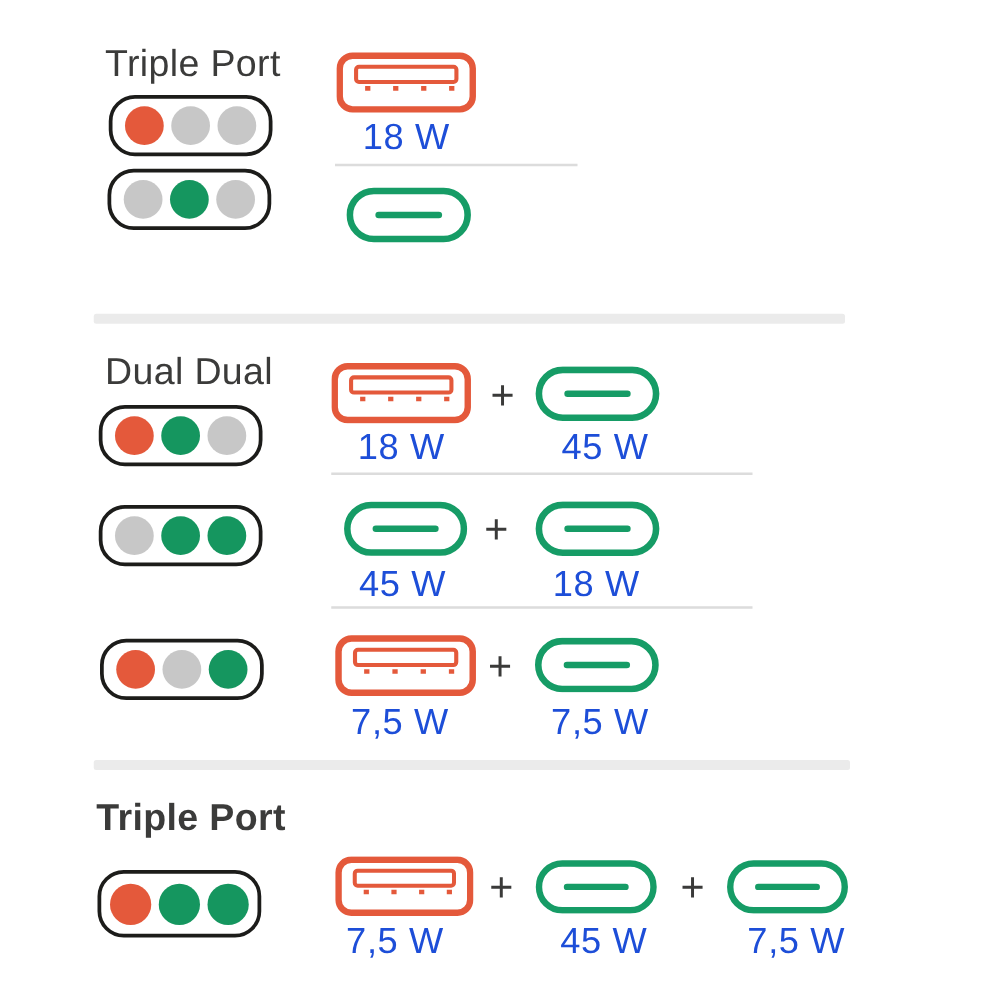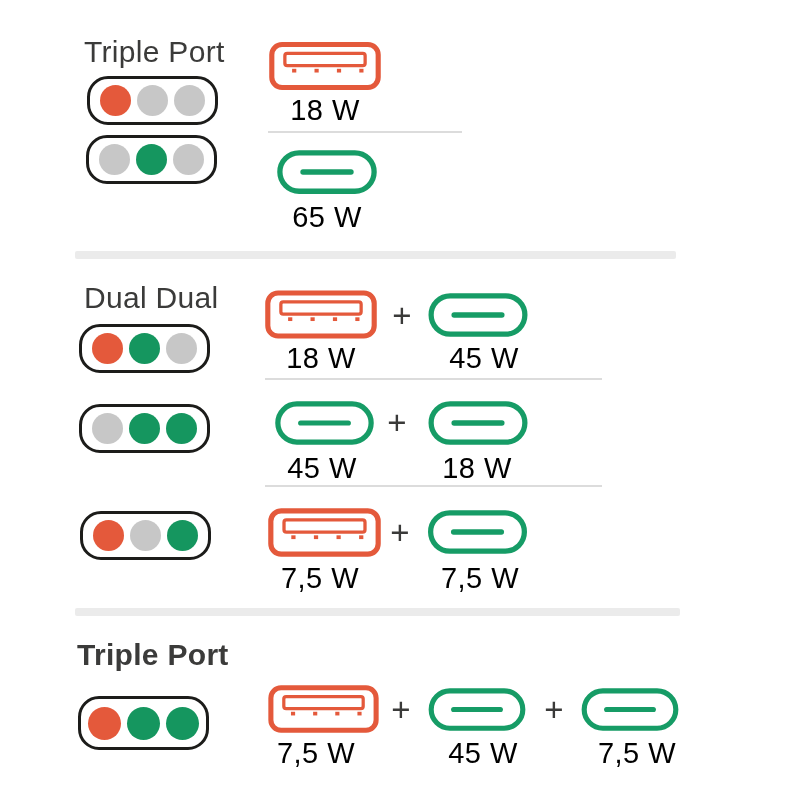--- a/index.html
+++ b/index.html
@@ -21,21 +21,21 @@
   .pill.lg .dot{width:33px;height:33px;}
   .dot[data-state="orange"]{background:#e4593b;}
   .dot[data-state="green"]{background:#15965f;}
   .dot[data-state="gray"]{background:#c7c7c7;}
   .icon{position:absolute;display:block;}
   .usb-a{color:#e4593b;}
   .usb-c{color:#169c66;}
   .icon svg{display:block;width:100%;height:100%;}
   .wlabel{
     position:absolute;width:124px;text-align:center;font-size:29px;
-    line-height:32px;color:#000000;letter-spacing:0.5px;white-space:nowrap;
+    line-height:32px;color:#1d4ed8;letter-spacing:0.5px;white-space:nowrap;
   }
   .plus{
     position:absolute;width:24px;height:40px;line-height:40px;text-align:center;
     font-size:33px;color:#3a3a39;
   }
   .row-divider{position:absolute;height:2px;background:#dcdcdc;}
   .section-divider{position:absolute;height:8px;background:#ebebeb;border-radius:2px;}
 </style>
 </head>
 <body>
@@ -69,21 +69,20 @@
     <span class="dot" data-state="green"></span>
     <span class="dot" data-state="gray"></span>
   </div>
 
   <span class="icon usb-c" style="left:277px;top:149px;width:100px;height:46px;">
     <svg viewBox="0 0 104 46" fill="none" xmlns="http://www.w3.org/2000/svg">
       <rect x="3" y="3" width="98" height="40" rx="20" stroke="currentColor" stroke-width="5.5"></rect>
       <line x1="27" y1="23" x2="77" y2="23" stroke="currentColor" stroke-width="5.5" stroke-linecap="round"></line>
     </svg>
   </span>
-  <div class="wlabel" style="left:265px;top:201px;">65 W</div>
 
   <div class="section-divider" style="left:75px;top:251px;width:601px;"></div>
 
   <div class="section-title" style="left:84px;top:282px;">Dual Dual</div>
 
   <div class="pill" style="left:79px;top:324px;">
     <span class="dot" data-state="orange"></span>
     <span class="dot" data-state="green"></span>
     <span class="dot" data-state="gray"></span>
   </div>

